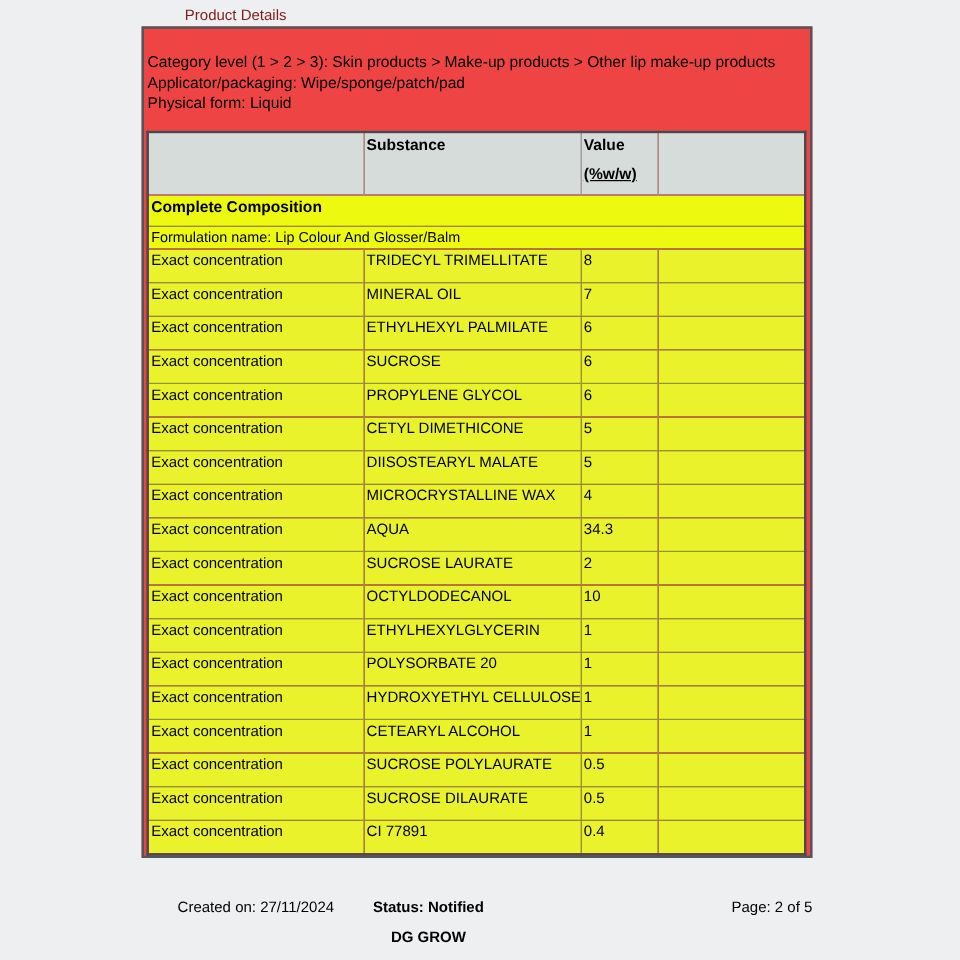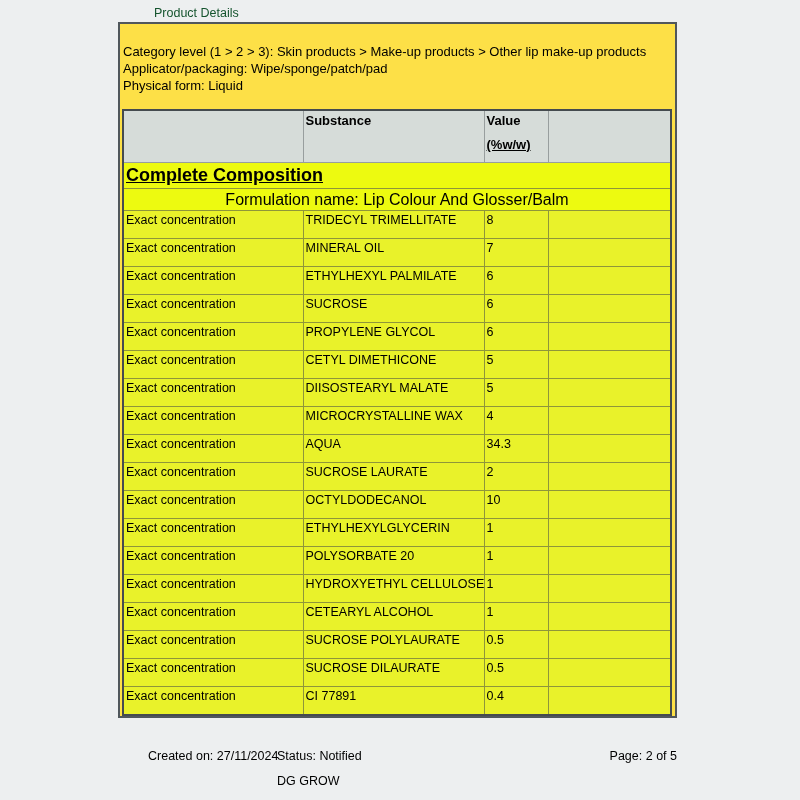--- a/index.html
+++ b/index.html
@@ -19,30 +19,30 @@
     --header-gray: #d6dcd9;
     --yellow-border: #8f963a;
     --gray-border: #989e9e;
     --outer-border: #454b4f;
   }
   .page-title {
     position: absolute;
     left: 154px;
     top: 6px;
     font-size: 12.5px;
-    color: #14532d;
+    color: #7f1d1d;
   }
   .main-box {
     position: absolute;
     left: 118px;
     top: 22px;
     width: 559px;
     box-sizing: border-box;
     border: 2px solid #50575c;
-    background: #fde047;
+    background: #ef4444;
     padding: 0 0 0 2px;
   }
   .meta {
     margin: 19px 0 0 1px;
     font-size: 13px;
     line-height: 17px;
   }
   .meta div { white-space: nowrap; }
   table.composition {
     border-collapse: collapse;
@@ -69,45 +69,43 @@
   }
   tr.head-row .value-line2 {
     display: block;
     margin-top: 9px;
     text-decoration: underline;
   }
   tr.section-row td {
     background: var(--section-yellow);
     border: 1px solid var(--yellow-border);
     font-weight: bold;
-    font-size: 18px;
+    font-size: 13px;
     height: 22px;
-    text-decoration: underline;
   }
   tr.formulation-row td {
     background: var(--section-yellow);
     border: 1px solid var(--yellow-border);
-    font-size: 16px;
+    font-size: 12px;
     height: 15px;
-    text-align: center;
   }
   tr.data-row td {
     background: var(--row-yellow);
     border: 1px solid var(--yellow-border);
     height: 24px;
   }
   .footer {
     position: absolute;
     top: 749px;
     left: 120px;
     width: 557px;
     font-size: 12.5px;
   }
   .footer-left { position: absolute; left: 0; top: 0; margin-left: 28px; }
-  .footer-center { position: absolute; left: 157px; top: 0; width: 160px; text-align: left; }
+  .footer-center { position: absolute; left: 157px; top: 0; width: 160px; text-align: center; font-weight: bold; }
   .footer-center .org-line { margin-top: 11px; }
   .footer-right { position: absolute; right: 0; top: 0; text-align: left; }
 </style>
 </head>
 <body>
 
 <div class="page-title">Product Details</div>
 
 <div class="main-box">
 

